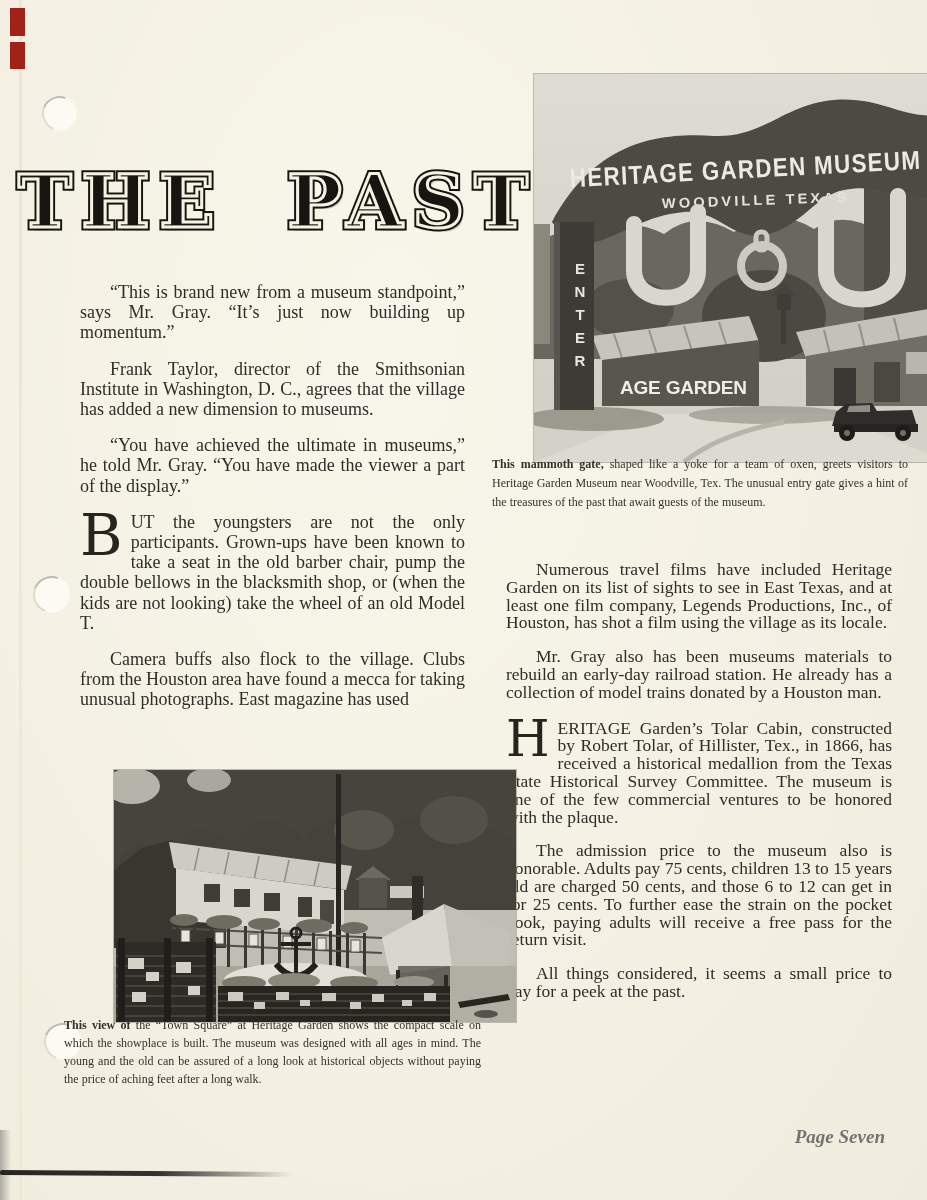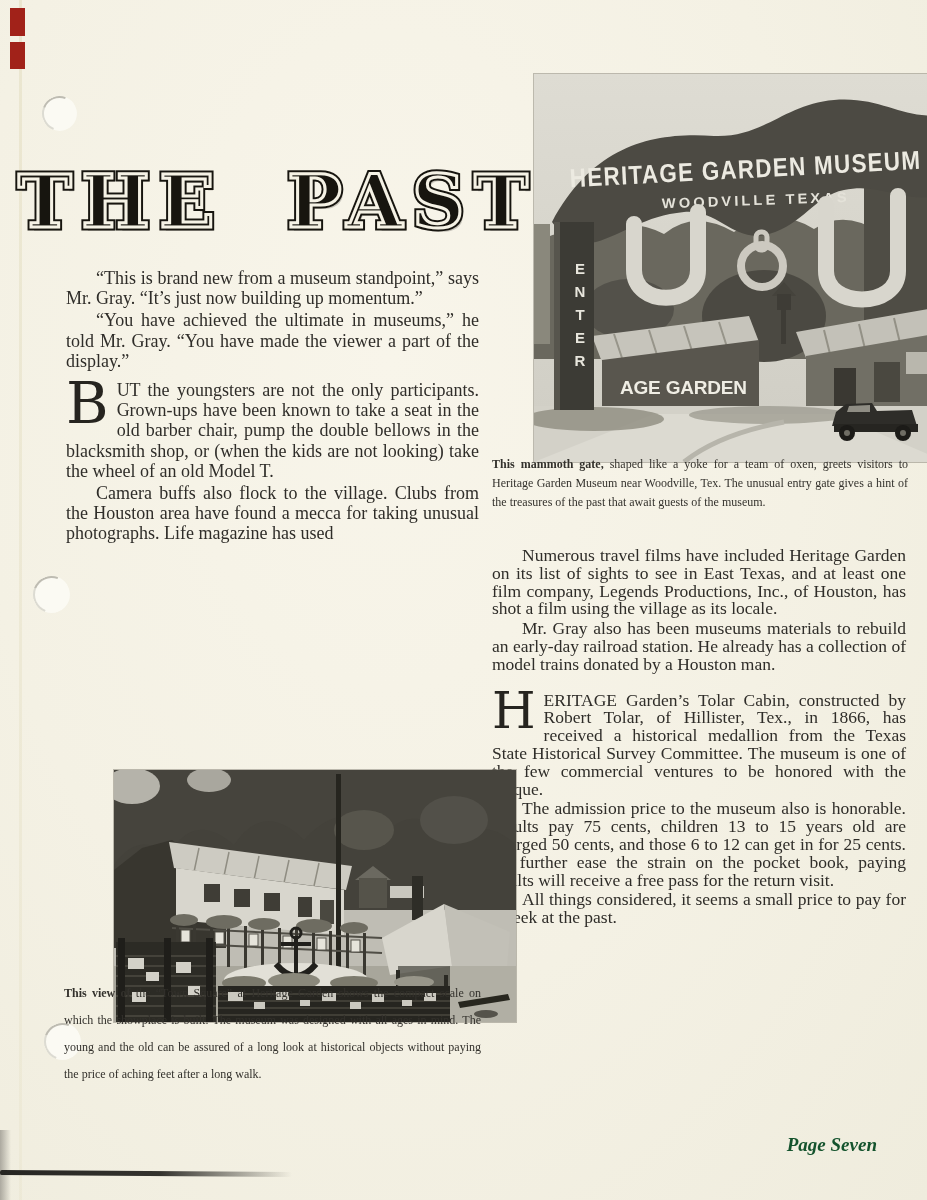--- a/index.html
+++ b/index.html
@@ -23,40 +23,40 @@
   .headline{position:absolute;left:18px;top:150px;margin:0;height:92px;white-space:nowrap;
     font-family:"DejaVu Serif", serif;font-weight:bold;font-size:72px;line-height:80px;
     letter-spacing:10px;word-spacing:28px;}
   .headline span{position:absolute;left:0;top:12px;}
   .hl-back{-webkit-text-stroke:7px #17150f;color:#17150f;text-shadow:3px 4px 0 rgba(30,28,22,.22);}
   .hl-front{-webkit-text-stroke:3px #f5f2e5;color:#17150f;}
 
   .col{position:absolute;text-align:justify;}
   .left-col{left:64px;top:266px;width:417px;font-size:18px;line-height:20.2px;}
   .right-col{left:490px;top:545px;width:418px;font-size:17.5px;line-height:17.8px;}
-  .col p{margin:2px;}
+  .col p{margin:16px;}
   .indent{text-indent:30px;}
   .gap-above{margin-top:9px !important;}
   .gap-above-lg{margin-top:18px !important;}
   .dropcap{float:left;font-family:"DejaVu Serif", serif;color:#26241f;}
   .dc-b{font-size:58px;line-height:40px;margin:3px 8px 0 0;}
   .dc-h{font-size:50px;line-height:34px;margin:2px 8px 0 0;}
 
   .photo{position:absolute;box-shadow:0 0 0 1px rgba(140,137,125,.55);background:#d7d5cc;}
   .photo svg{display:block;width:100%;height:100%;}
   .photo-gate{left:494px;top:58px;width:412px;height:388px;}
   .photo-town{left:74px;top:754px;width:402px;height:252px;}
 
   .caption{position:absolute;margin:0;text-align:justify;font-size:12px;color:#33312c;}
   .caption b{font-weight:bold;}
   .cap-gate{left:492px;top:455px;width:416px;line-height:19px;}
-  .cap-town{left:64px;top:980px;width:417px;line-height:27px;}
-
-  .page-number{position:absolute;right:42px;top:1126px;margin:8px;
-    font-style:italic;font-weight:bold;font-size:19px;color:#14532d;}
+  .cap-town{left:64px;top:1016px;width:417px;line-height:18px;}
+
+  .page-number{position:absolute;right:42px;top:1126px;margin:0;
+    font-style:italic;font-weight:bold;font-size:19px;color:#737373;}
 
   .bottom-edge-line{position:absolute;left:0;top:1171px;width:292px;height:5px;
     border-radius:2px;transform:rotate(.35deg);
     background:linear-gradient(to right,#262522 0%, #34332e 55%, rgba(52,51,46,0) 100%);}
   .bottom-left-band{position:absolute;left:0;top:1130px;width:11px;height:70px;
     background:linear-gradient(to right, rgba(160,157,148,.85), rgba(160,157,148,0));}
 </style>
 </head>
 <body>
 
@@ -67,25 +67,26 @@
 <div class="hole h2"></div>
 <div class="hole h3"></div>
 
 <h1 class="headline">
   <span class="hl-back">THE PAST</span>
   <span class="hl-front">THE PAST</span>
 </h1>
 
 <div class="col left-col">
   <p class="indent">“This is brand new from a museum standpoint,” says Mr. Gray.  “It’s just now building up momentum.”</p>
+  <p class="indent">Frank Taylor, director of the Smithsonian Institute in Washington, D. C., agrees that the village has added a new dimension to museums.</p>
   <p class="indent">“You have achieved the ultimate in museums,” he told Mr. Gray.  “You have made the viewer a part of the display.”</p>
   <p class="gap-above">
     <span class="dropcap dc-b">B</span><span>UT the youngsters are not the only participants. Grown-ups have been known to take a seat in the old barber chair, pump the double bellows in the blacksmith shop, or (when the kids are not looking) take the wheel of an old Model T.</span>
   </p>
-  <p class="indent">Camera buffs also flock to the village.  Clubs from the Houston area have found a mecca for taking unusual photographs.  Life magazine has used</p>
+  <p class="indent">Camera buffs also flock to the village.  Clubs from the Houston area have found a mecca for taking unusual photographs.  East magazine has used</p>
 </div>
 
 <figure class="photo photo-gate">
   <svg viewBox="0 0 412 388" preserveAspectRatio="none">
     <defs>
       <linearGradient id="sky" x1="0" y1="0" x2="0" y2="1">
         <stop offset="0" stop-color="#dedcd3"></stop>
           <stop offset="1" stop-color="#cfcdc4"></stop>
       </linearGradient>
     </defs>

